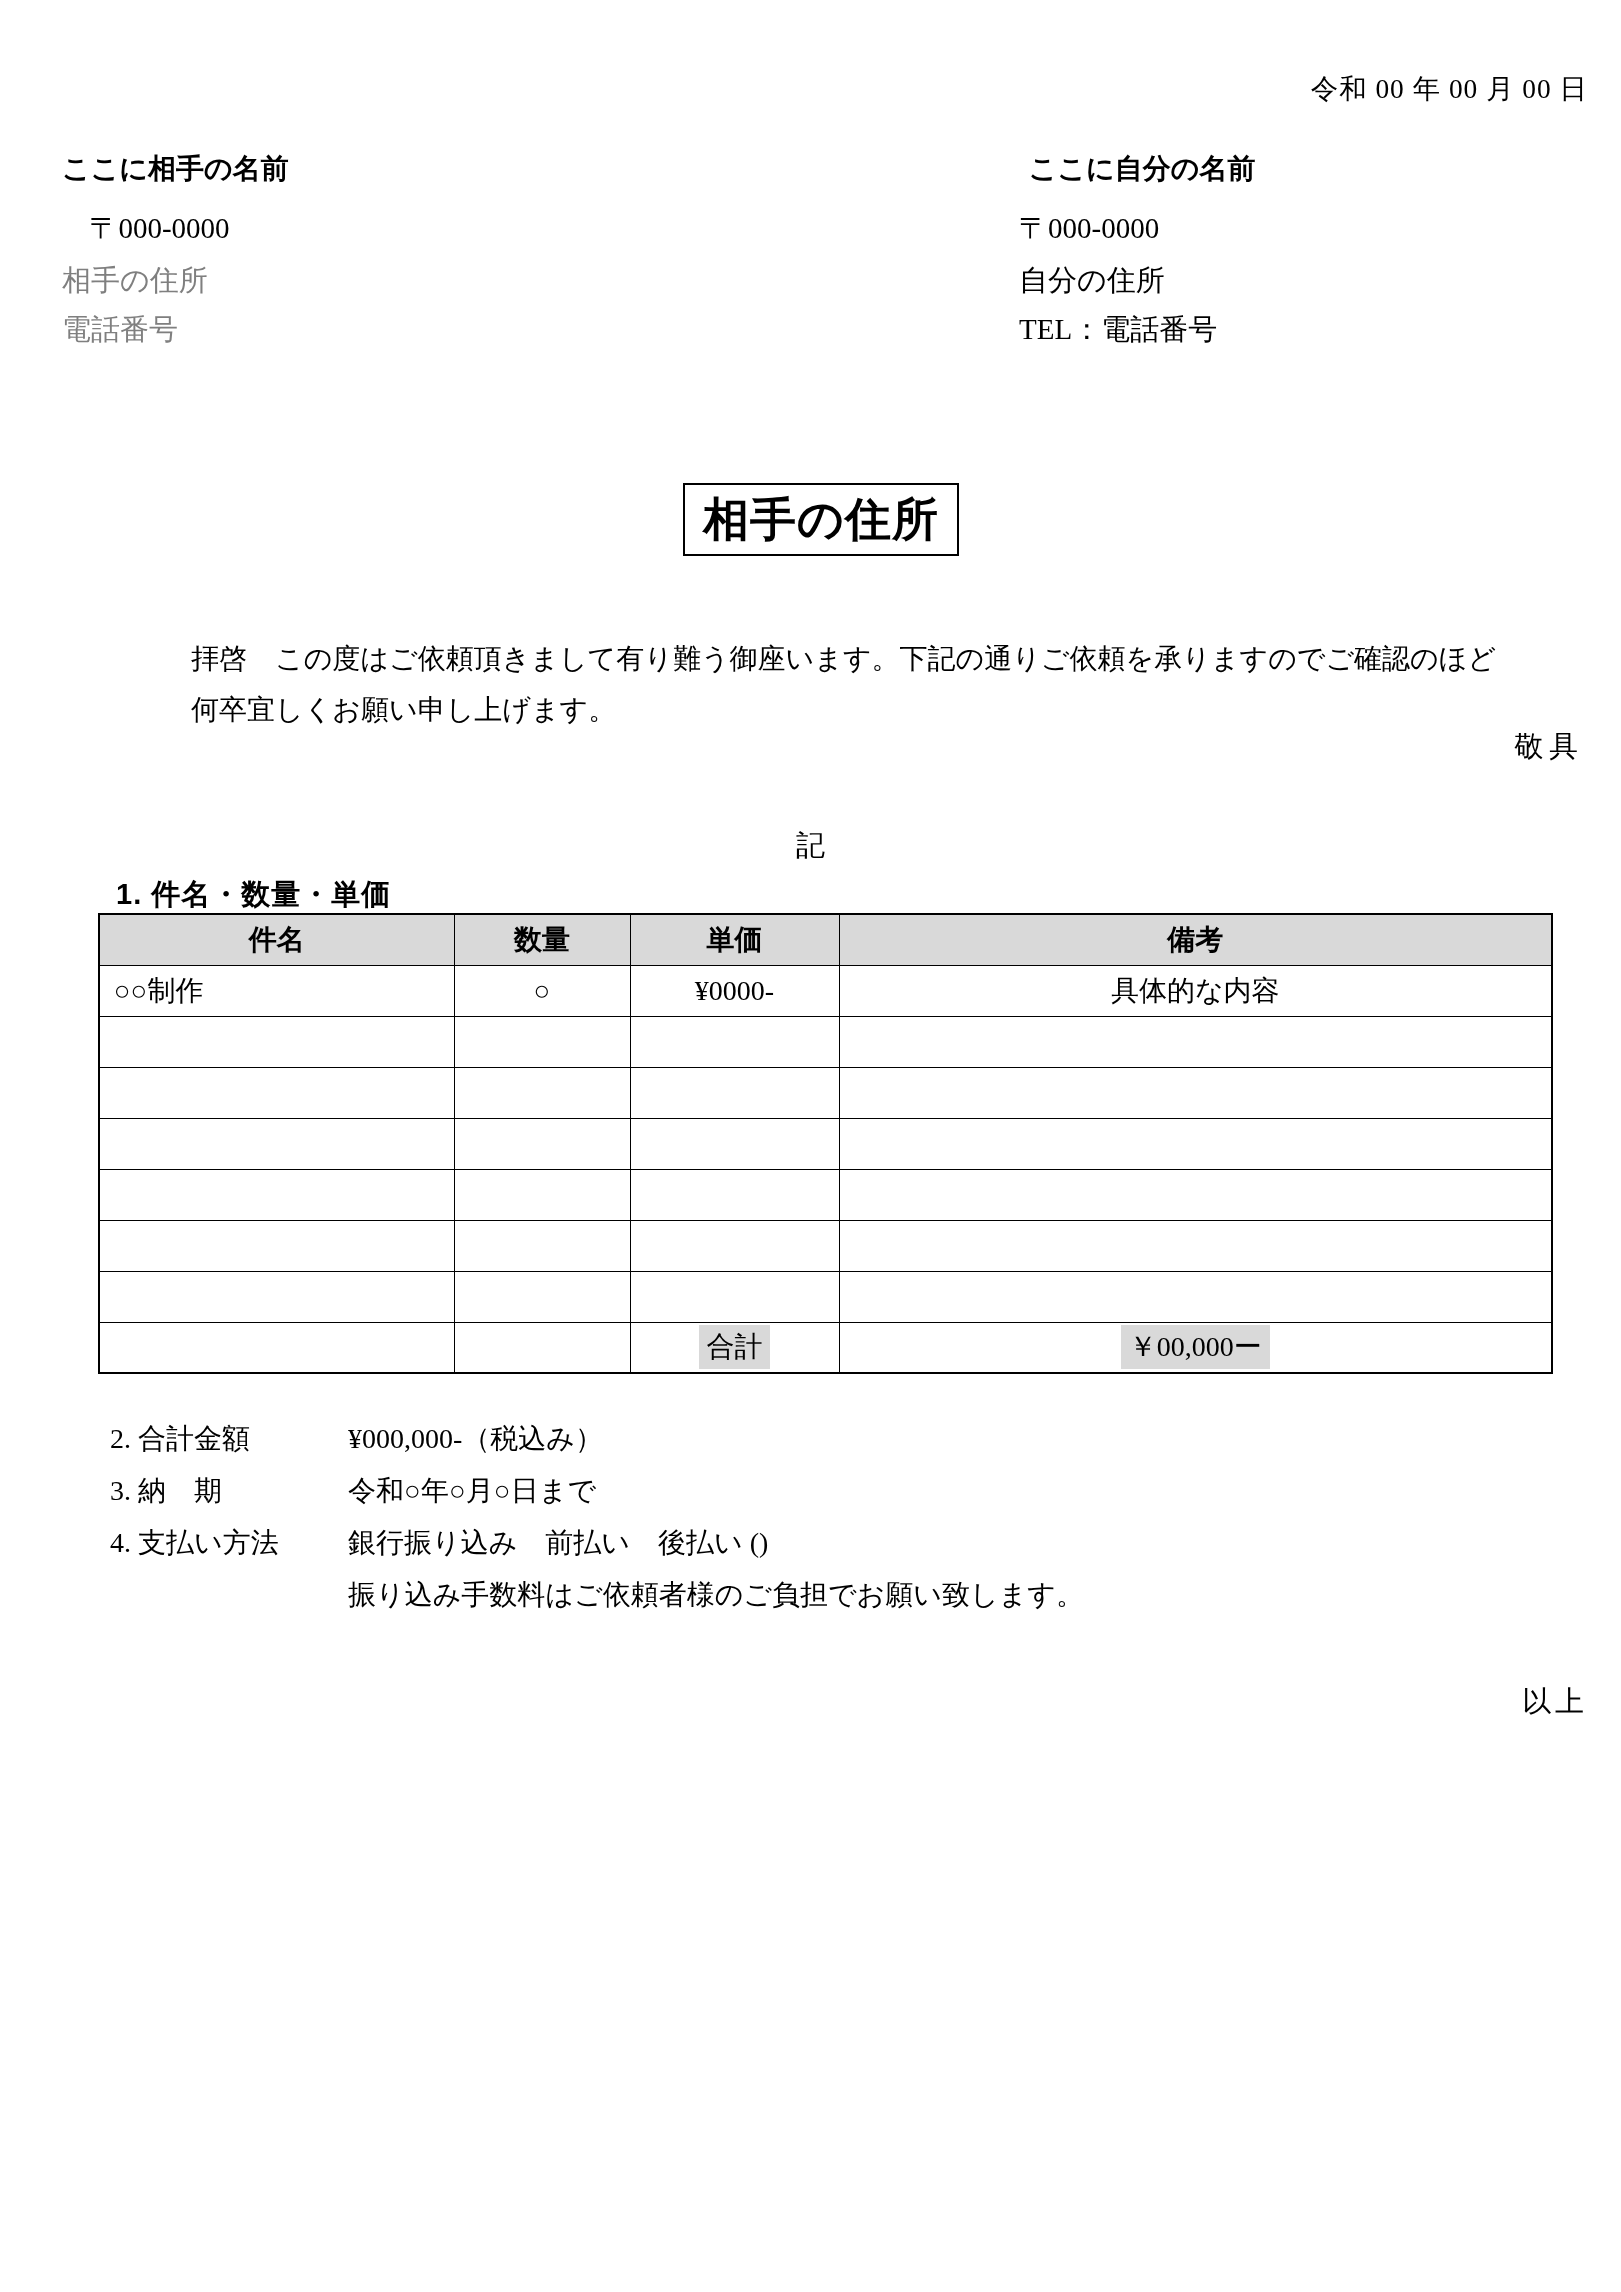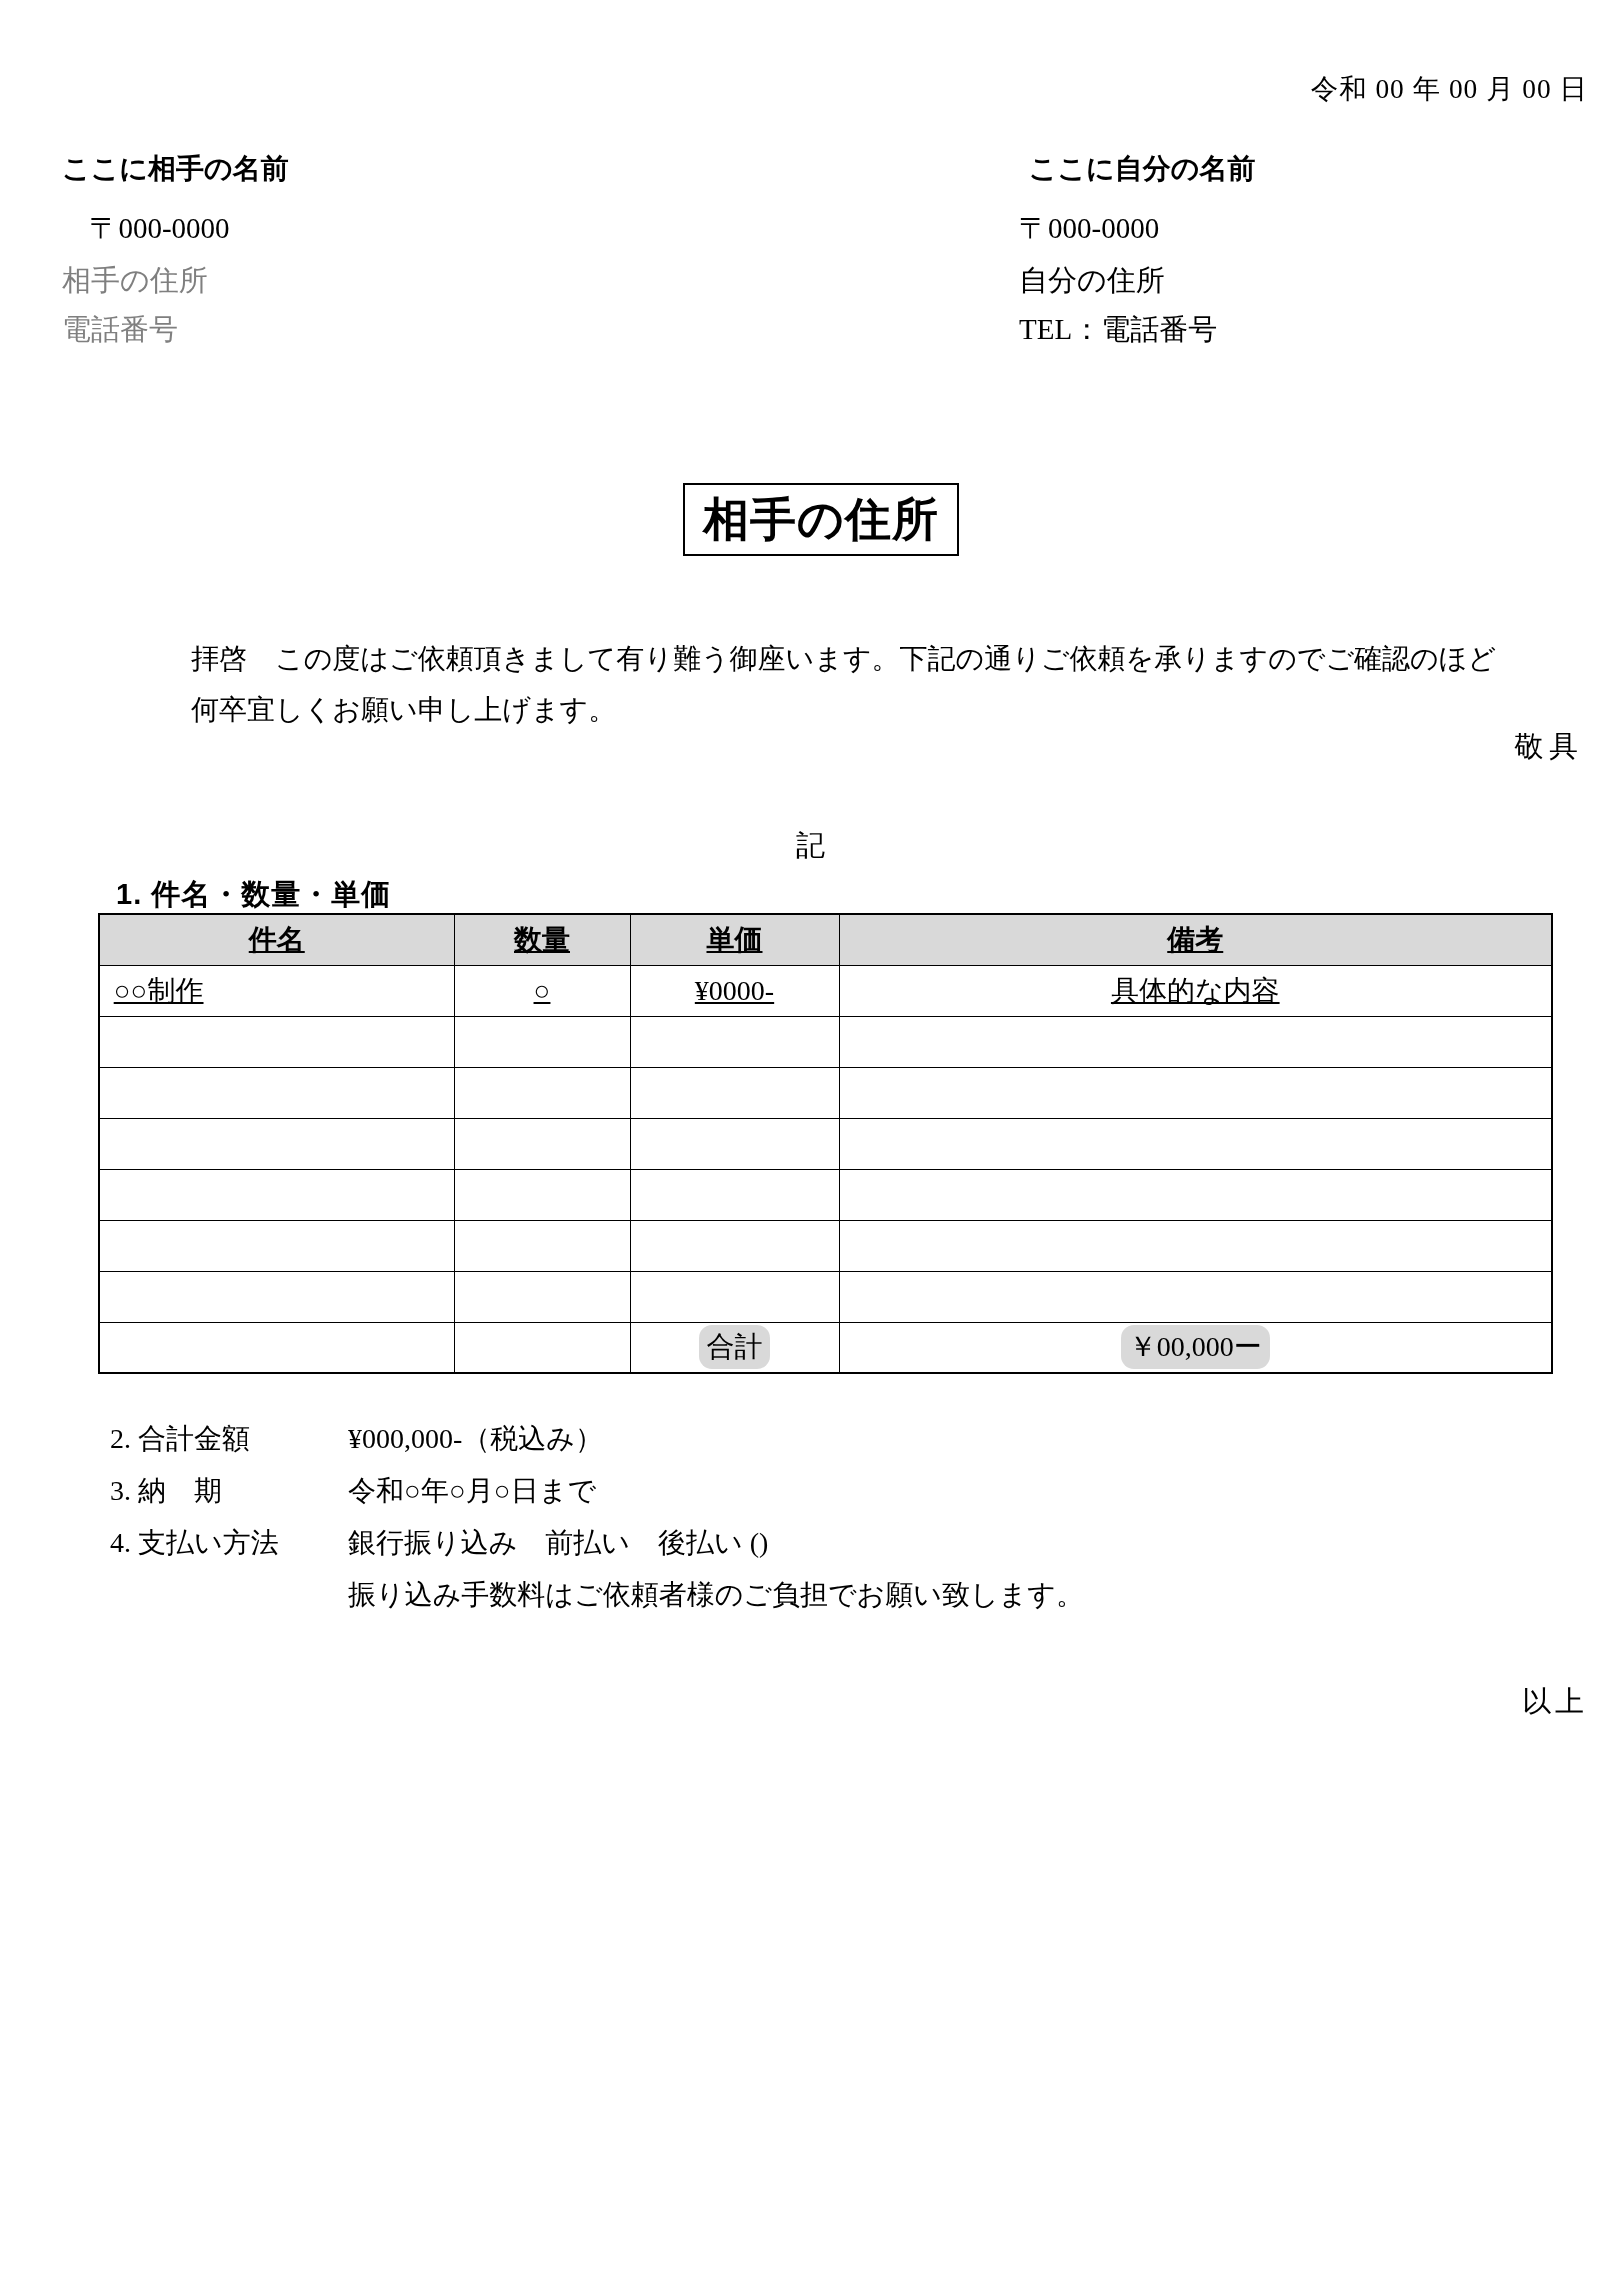--- a/index.html
+++ b/index.html
@@ -64,35 +64,33 @@
     font-size:28px;
   }
   .quote-table th, .quote-table td {
     border:1.5px solid #000;
     height:51px;
     padding:0 10px;
     text-align:center;
     vertical-align:middle;
     font-weight:normal;
     overflow:hidden;
-    text-decoration:underline;
   }
   .quote-table th {
     background:#d9d9d9;
     font-weight:bold;
     font-family:"Liberation Sans","DejaVu Sans",sans-serif;
     font-size:28px;
   }
   .quote-table td.cell-left { text-align:left; padding-left:13.7px; }
   .hl {
     background:#d9d9d9;
     padding:2.9px 7.8px;
     display:inline-block;
     min-width:1em;
-    border-radius:13px;
   }
 
   .terms {
     position:absolute; left:110px; top:1419px; width:1372px;
     font-size:28px;
   }
   .terms-row { display:flex; height:52px; align-items:flex-start; line-height:39px; }
   .terms-label { width:238px; flex:0 0 238px; }
   .terms-value { flex:1; }
 

